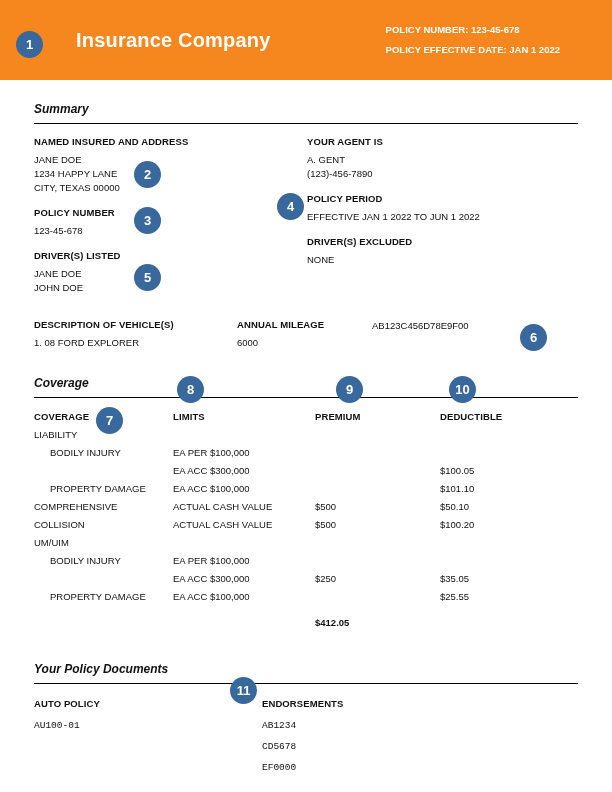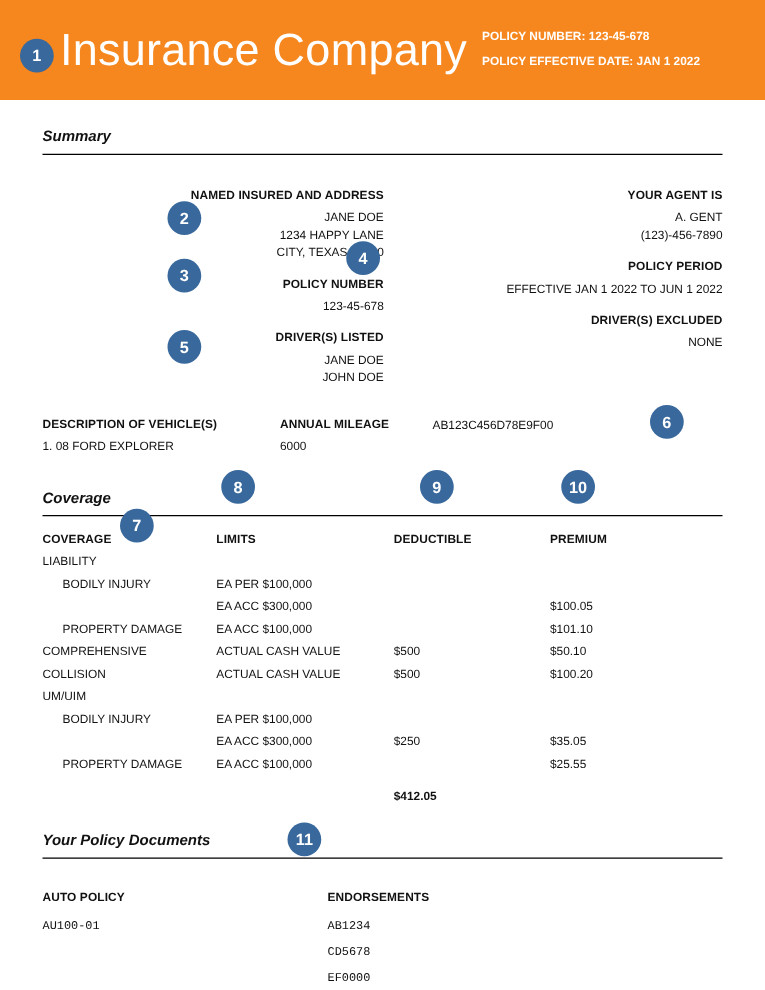--- a/index.html
+++ b/index.html
@@ -15,56 +15,56 @@
     font-family:"Liberation Sans", sans-serif;
     color:var(--ink);
     overflow:hidden;
   }
   
   .band{
     height:80px;background:var(--orange);
     display:flex;align-items:center;
   }
   .band-title{
-    margin-left:48px;
-    color:#ffffff;font-size:36px;font-weight:normal;letter-spacing:0.2px;
+    margin-left:76px;
+    color:#ffffff;font-size:20px;font-weight:bold;letter-spacing:0.2px;
   }
   .band-right{
     margin-left:auto;margin-right:52px;
     color:#ffffff;font-size:9.5px;font-weight:bold;line-height:20px;
     white-space:nowrap;
   }
   
   .content{padding:0 34px;}
   .section-title{
     font-size:12px;font-weight:bold;font-style:italic;line-height:19px;
   }
   .rule{border-top:1.5px solid #000;margin-top:4px;}
   .mt-summary{margin-top:20px;}
   .mt-coverage{margin-top:24px;}
-  .mt-docs{margin-top:16px;}
+  .mt-docs{margin-top:28px;}
 
   .label{font-size:9.5px;font-weight:bold;line-height:12px;margin-bottom:5px;letter-spacing:0.1px;}
   .line{font-size:9.5px;line-height:14px;}
 
-  .summary-grid{display:grid;grid-template-columns:273px 1fr;margin-top:27px;text-align:right;}
+  .summary-grid{display:grid;grid-template-columns:273px 1fr;margin-top:12px;}
   .group{margin-bottom:12px;}
 
-  .vehicle-grid{display:grid;grid-template-columns:190px 122px 1fr;margin-top:12px;}
+  .vehicle-grid{display:grid;grid-template-columns:190px 122px 1fr;margin-top:12px;gap:13px;}
 
   
   .ctable{margin-top:10px;font-size:9.5px;}
   .trow{display:grid;grid-template-columns:139px 142px 125px 1fr;line-height:18px;}
   .trow.head .cell{font-weight:bold;letter-spacing:0.1px;}
   .cell{white-space:nowrap;}
   .cell.indent{padding-left:16px;}
   .trow.total{margin-top:8px;font-weight:bold;}
 
   
-  .docs-grid{display:grid;grid-template-columns:228px 1fr;margin-top:26px;}
+  .docs-grid{display:grid;grid-template-columns:228px 1fr;margin-top:14px;}
   .docline{font-size:9.5px;line-height:21px;font-family:Liberation Mono, monospace;}
 
   
   .callout{
     position:absolute;width:27px;height:27px;border-radius:50%;
     background:var(--blue);color:#ffffff;
     font-size:13px;font-weight:bold;
     display:flex;align-items:center;justify-content:center;
     box-sizing:border-box;
   }
@@ -136,22 +136,22 @@
       </div>
     </div>
 
     <div class="section-title mt-coverage">Coverage</div>
     <div class="rule"></div>
 
     <div class="ctable">
       <div class="trow head">
         <div class="cell">COVERAGE</div>
         <div class="cell">LIMITS</div>
+        <div class="cell">PREMIUM</div>
         <div class="cell">DEDUCTIBLE</div>
-        <div class="cell">PREMIUM</div>
       </div>
       <div class="trow">
         <div class="cell">LIABILITY</div>
         <div class="cell"></div>
         <div class="cell"></div>
         <div class="cell"></div>
       </div>
       <div class="trow">
         <div class="cell indent">BODILY INJURY</div>
         <div class="cell">EA PER $100,000</div>
@@ -234,15 +234,15 @@
   <div class="callout" style="left:16px;top:31px">1</div>
   <div class="callout" style="left:134px;top:161px">2</div>
   <div class="callout" style="left:134px;top:207px">3</div>
   <div class="callout" style="left:277px;top:193px">4</div>
   <div class="callout" style="left:134px;top:264px">5</div>
   <div class="callout" style="left:520px;top:324px">6</div>
   <div class="callout" style="left:96px;top:407px">7</div>
   <div class="callout" style="left:177px;top:376px">8</div>
   <div class="callout" style="left:336px;top:376px">9</div>
   <div class="callout" style="left:449px;top:376px">10</div>
-  <div class="callout" style="left:230px;top:658px">11</div>
+  <div class="callout" style="left:230px;top:677px">11</div>
 
 </div>
 
 </body></html>

